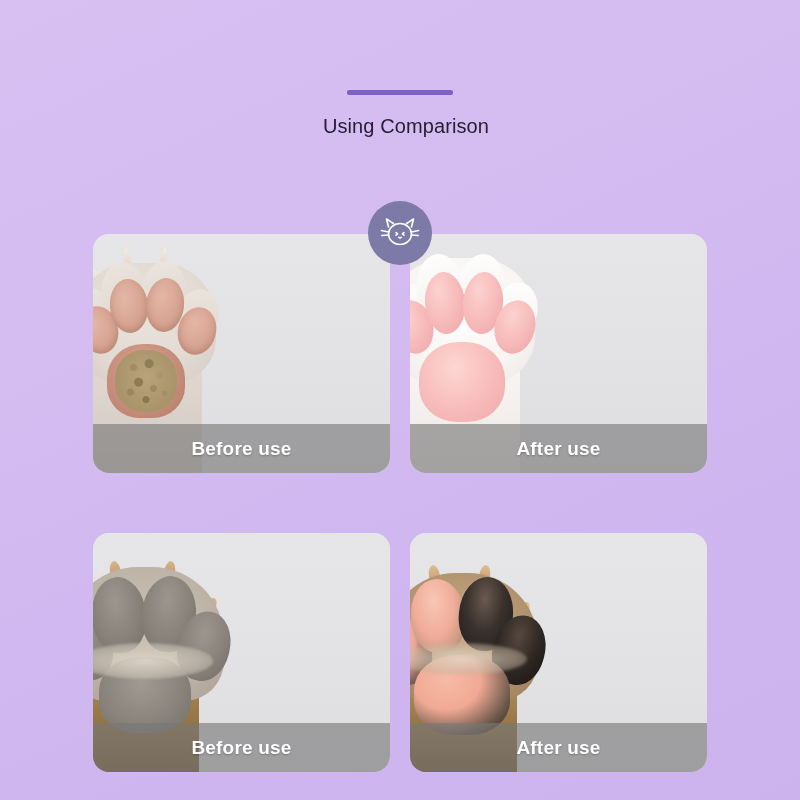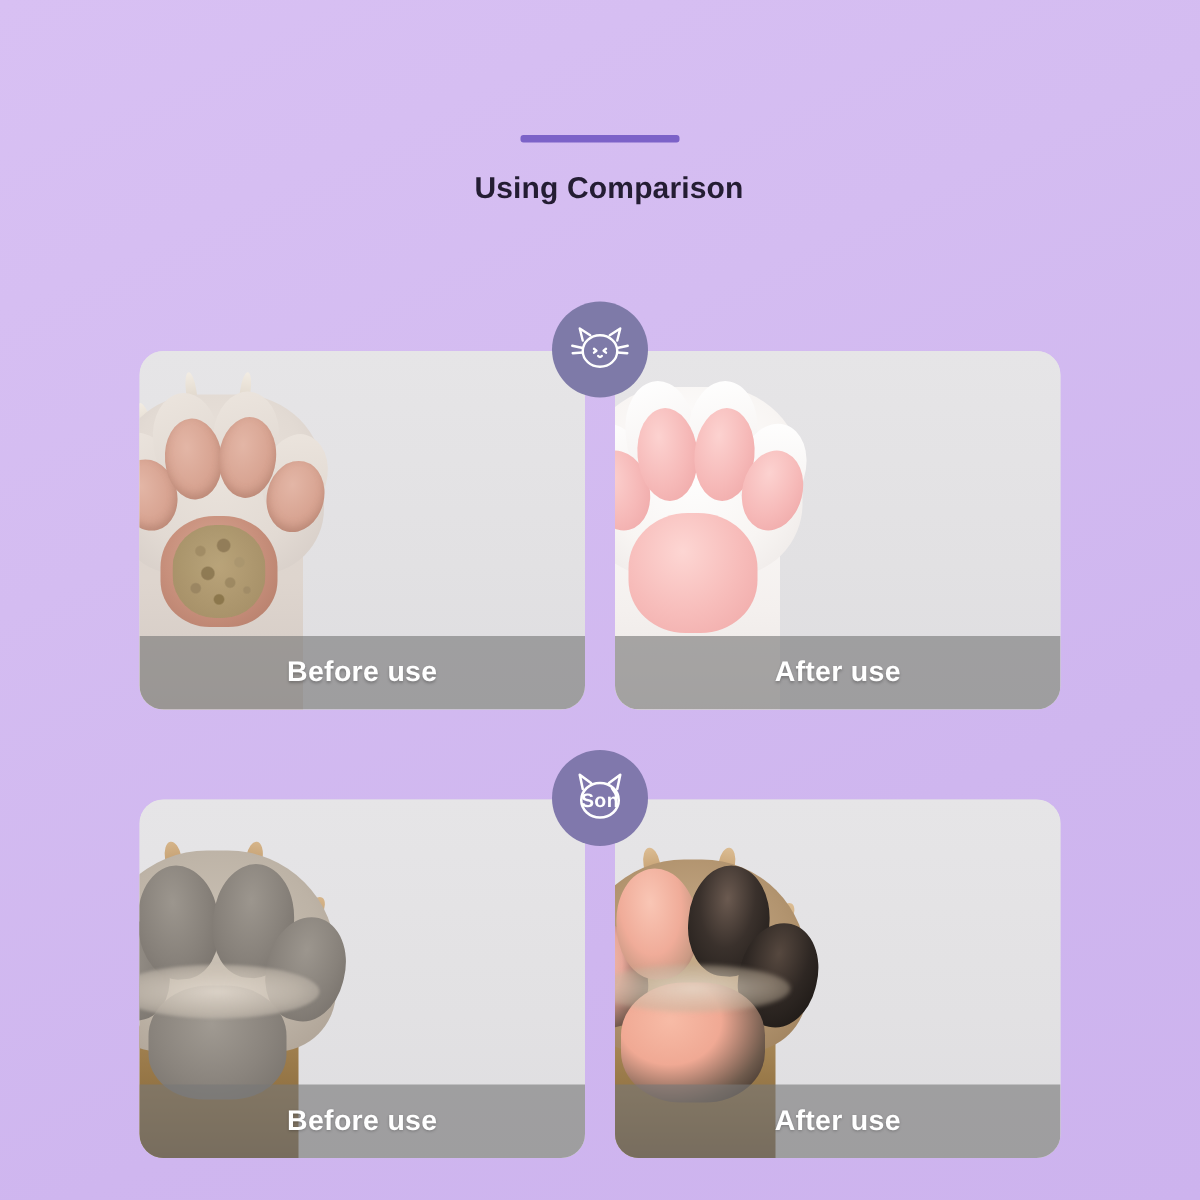--- a/index.html
+++ b/index.html
@@ -35,21 +35,21 @@
     width: 106px;
     height: 5px;
     background: #7c62c8;
     border-radius: 2px;
     margin: 33px auto 0 auto;
   }
 
   .page-subtitle {
     margin-top: 20px;
     font-size: 20px;
-    font-weight: 700;
+    font-weight: 400;
     color: #241d33;
     letter-spacing: 0.1px;
     padding-left: 12px;
   }
 
   
   .comparison-grid {
     position: absolute;
     left: 93px;
     top: 234px;
@@ -473,29 +473,20 @@
         </div>
       </div>
       <div class="card-label-band">
         <span class="card-label-text">After use</span>
       </div>
     </div>
   </div>
 
   <div class="comparison-row">
 
-    <div class="row-badge badge-dog">
-      <svg width="42" height="38" viewBox="0 0 42 38" fill="none" stroke="#ffffff" stroke-width="1.7" stroke-linecap="round" stroke-linejoin="round">
-        <path d="M9.5 13 L7.5 3.5 L15 9"></path>
-        <path d="M32.5 13 L34.5 3.5 L27 9"></path>
-        <ellipse cx="21" cy="20.5" rx="12.5" ry="11.5"></ellipse>
-        <path d="M29 12.5 q2.6 3.2 3.1 6.4"></path>
-      </svg>
-      <span class="badge-son-text">Son</span>
-    </div>
 
     <div class="compare-card">
       <div class="card-photo">
         <div class="paw dog-before" style="left:50%; top:6px; width:194px; height:239px; margin-left:-97px;">
           <div class="leg"></div>
           <div class="claw c2"></div>
             <div class="claw c3"></div>
             <div class="claw c4"></div>
           <div class="palm"></div>
           <div class="toe t1"></div>

